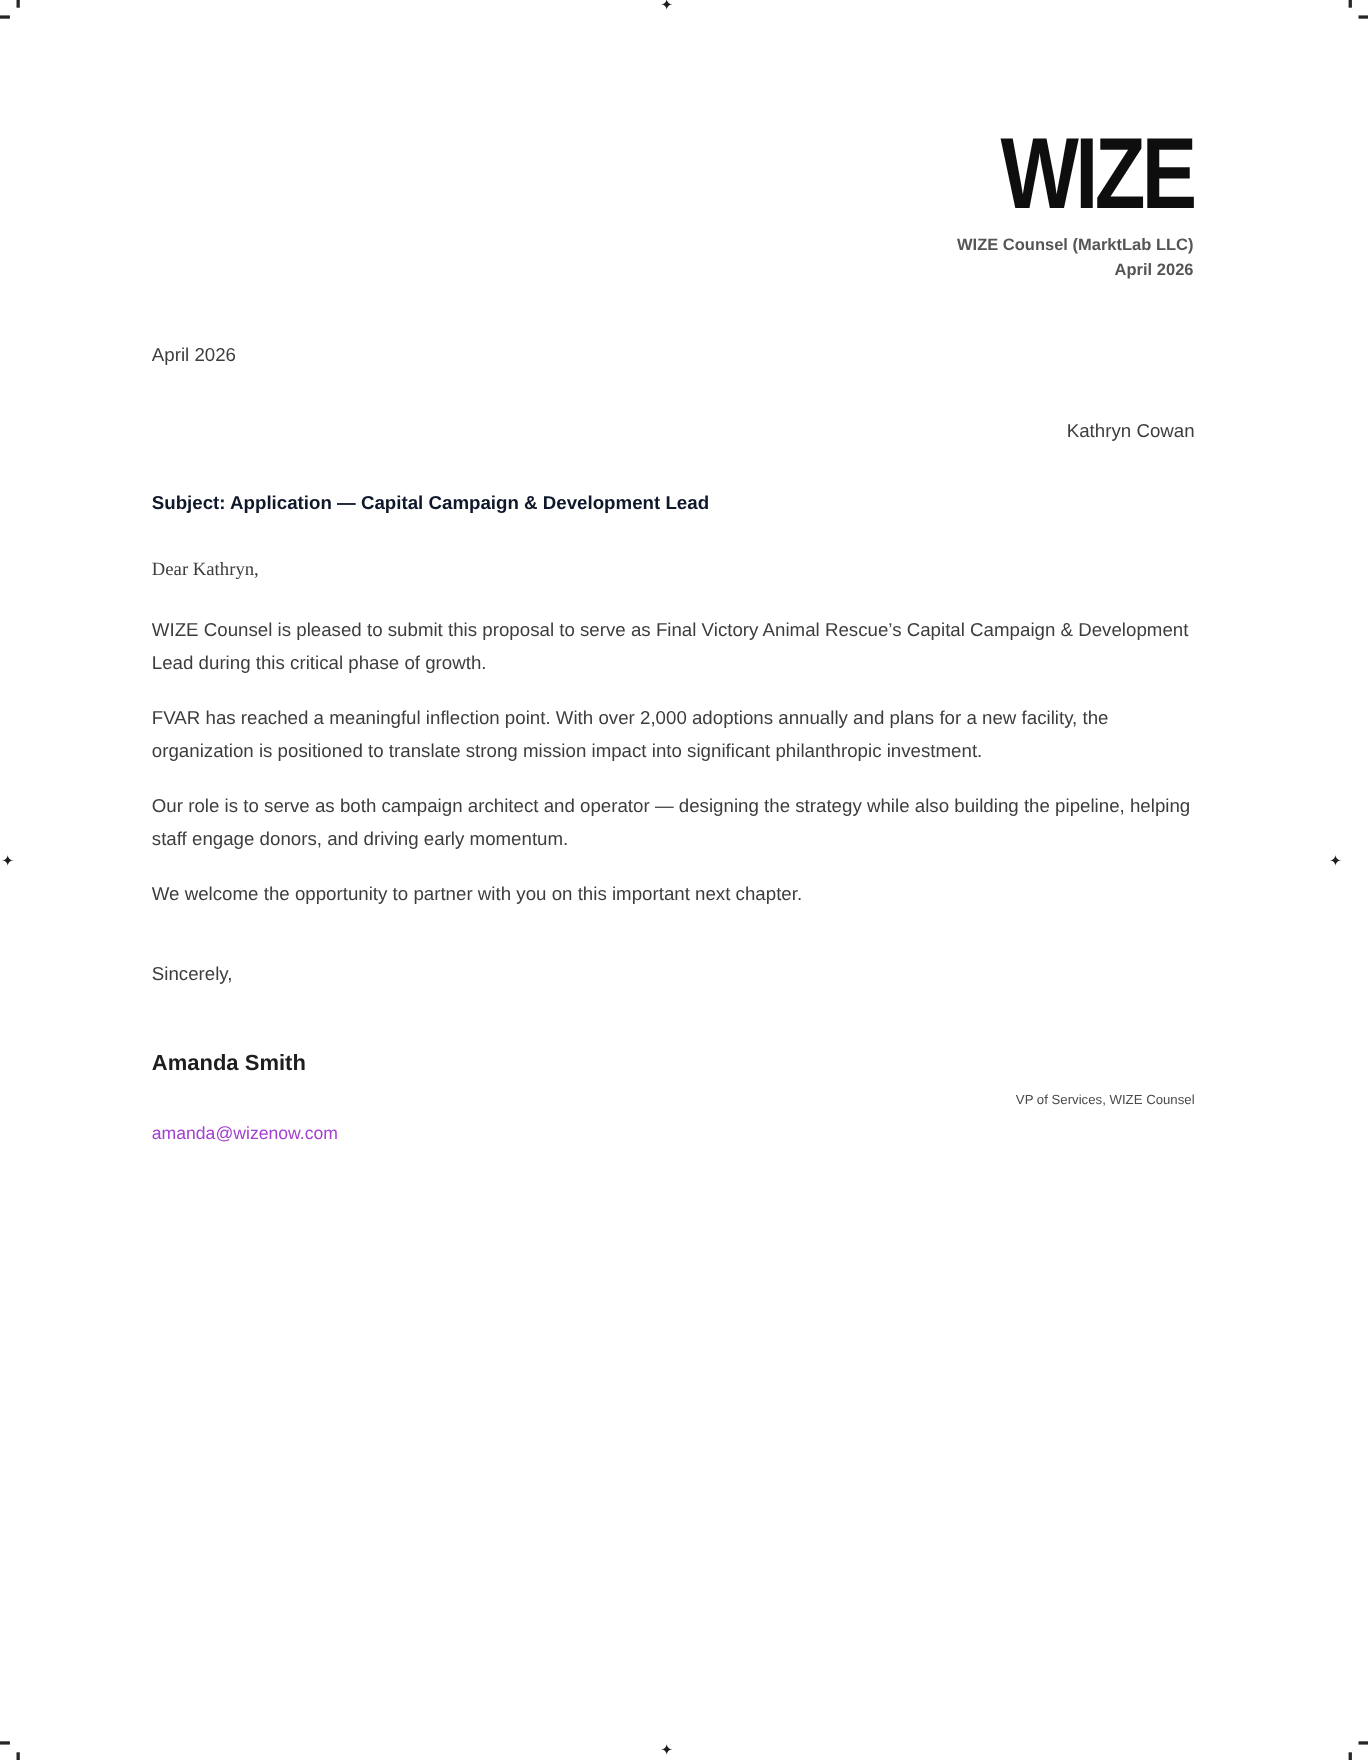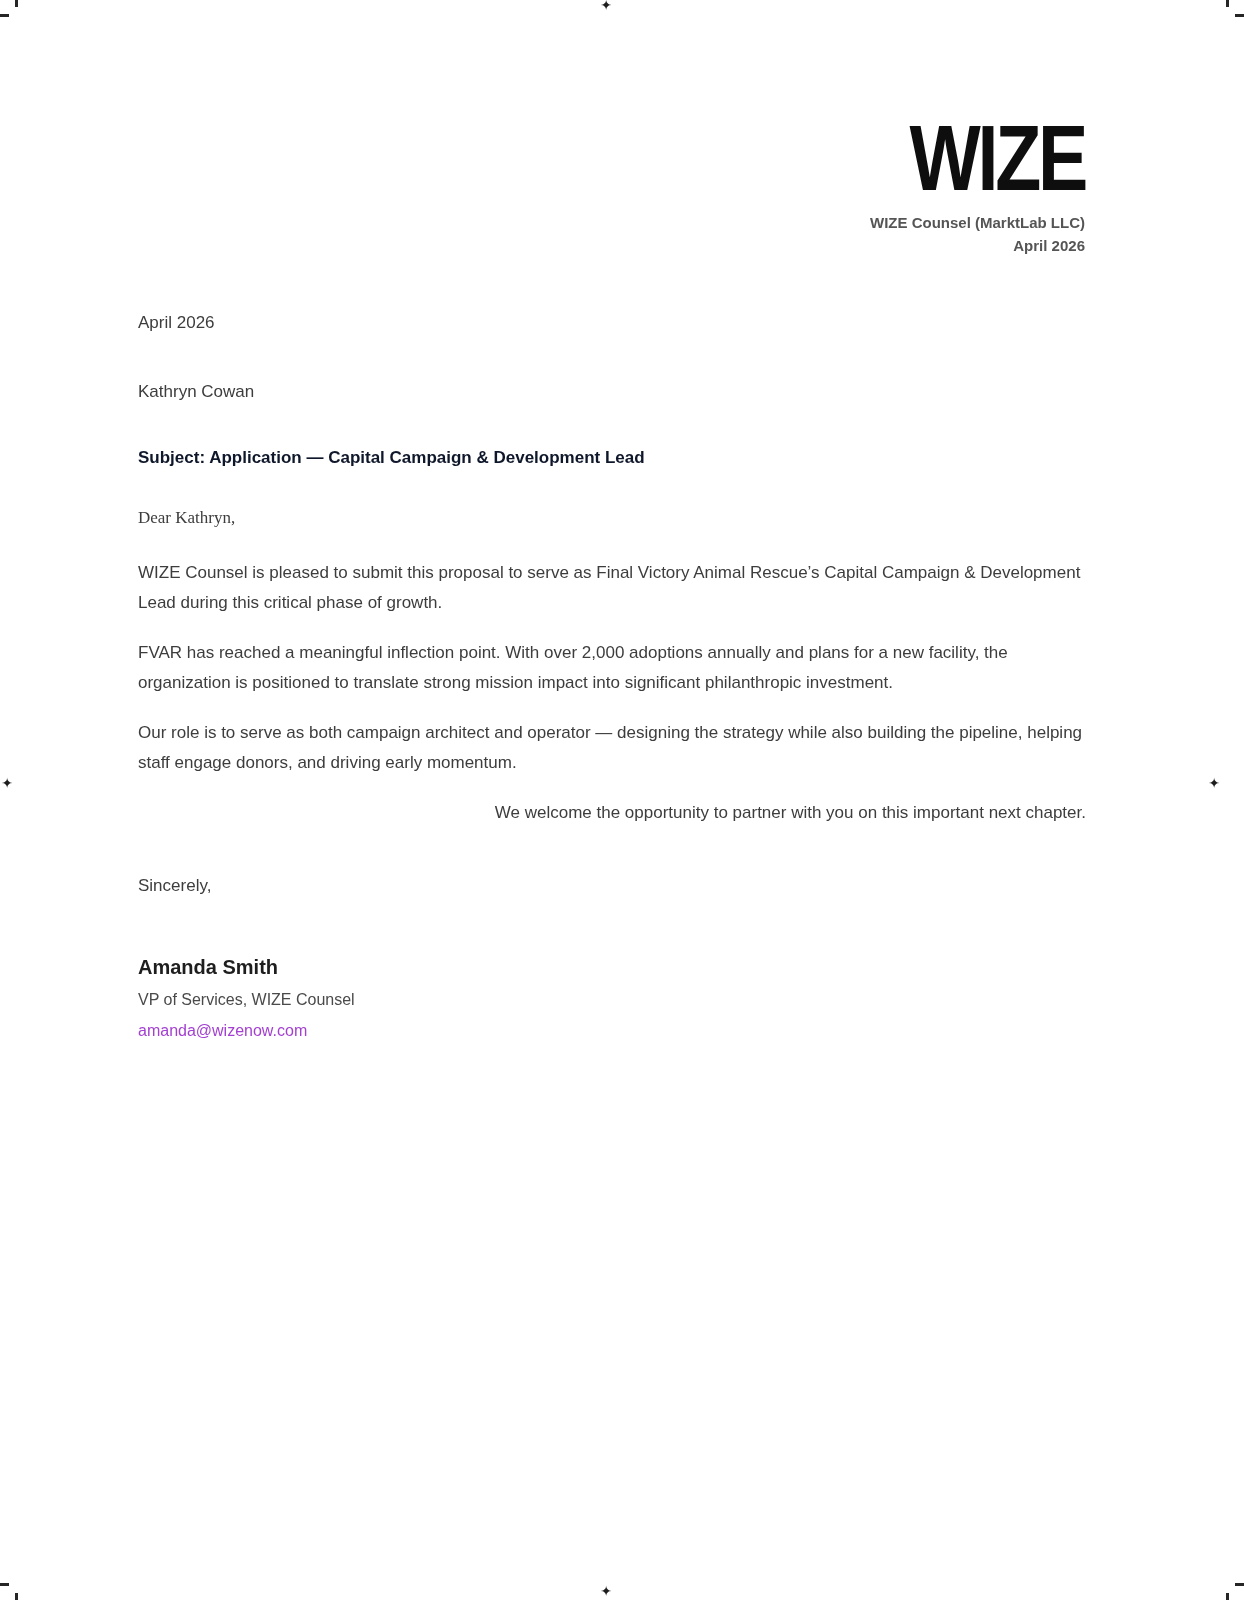--- a/index.html
+++ b/index.html
@@ -80,29 +80,29 @@
   .letter {
     position: absolute;
     left: 138px;
     top: 308px;
     width: 948px;
     font-size: 17px;
     line-height: 30px;
     color: #3d3d3d;
   }
   .date-line      { margin: 0 0 39px 0; }
-  .recipient      { margin: 0 0 36px 0; }
+  .recipient      { margin: 0 0 36px 0; text-align: right; }
   .subject-line   { margin: 0 0 30px 0; font-weight: bold; color: #0f172a; }
   .salutation     { margin: 16px 0 25px 0; font-family: Liberation Serif, serif; }
   .para           { margin: 0 0 20px 0; }
-  .para.last      { margin-bottom: 43px; text-align: right; }
+  .para.last      { margin-bottom: 43px; }
   .closing        { margin: 0 0 52px 0; }
 
   .sig-name  { font-size: 20px; line-height: 28px; font-weight: bold; color: #1e1e1e; margin-bottom: 5px; }
-  .sig-title { font-size: 16px; line-height: 28px; color: #4a4a4a; margin-bottom: 3px; }
+  .sig-title { font-size: 12px; line-height: 28px; color: #4a4a4a; margin-bottom: 3px; text-align: right; }
   .sig-email { font-size: 16px; line-height: 28px; }
   .sig-email a, .email-link {
     color: #a33fd1;
     text-decoration: none;
     cursor: pointer;
   }
 </style>
 </head>
 <body>
 

